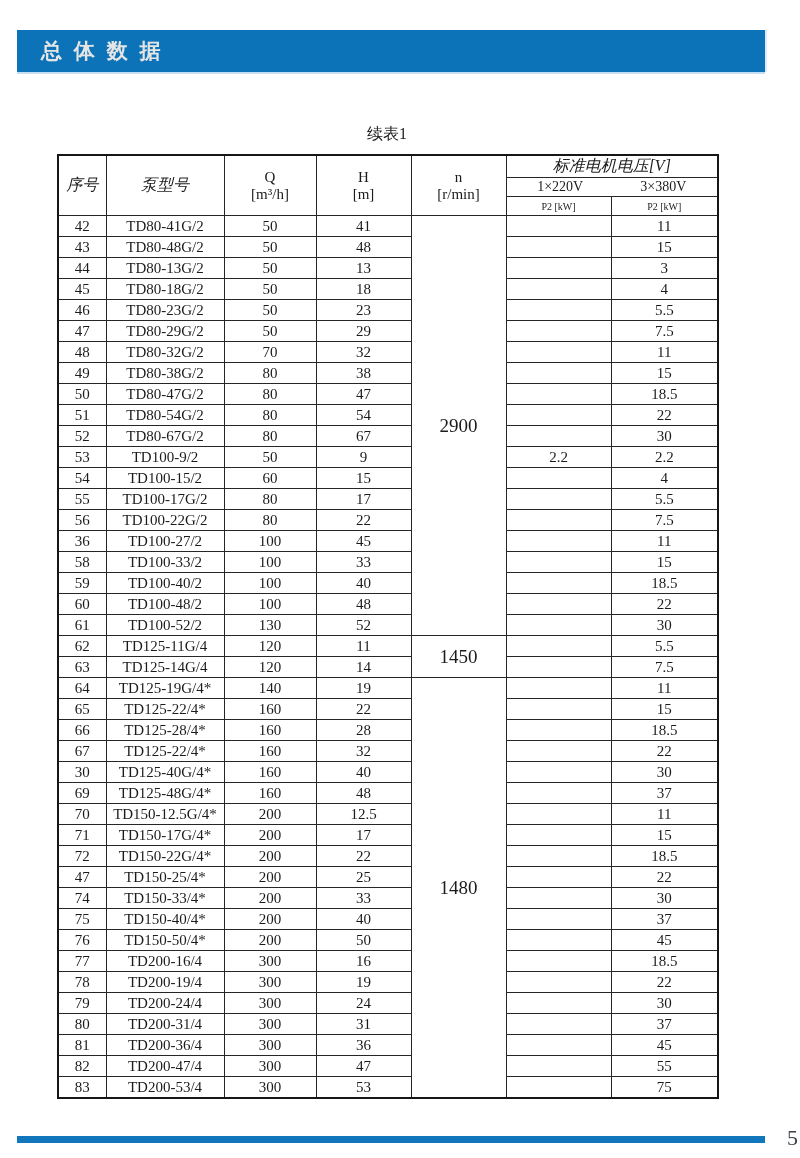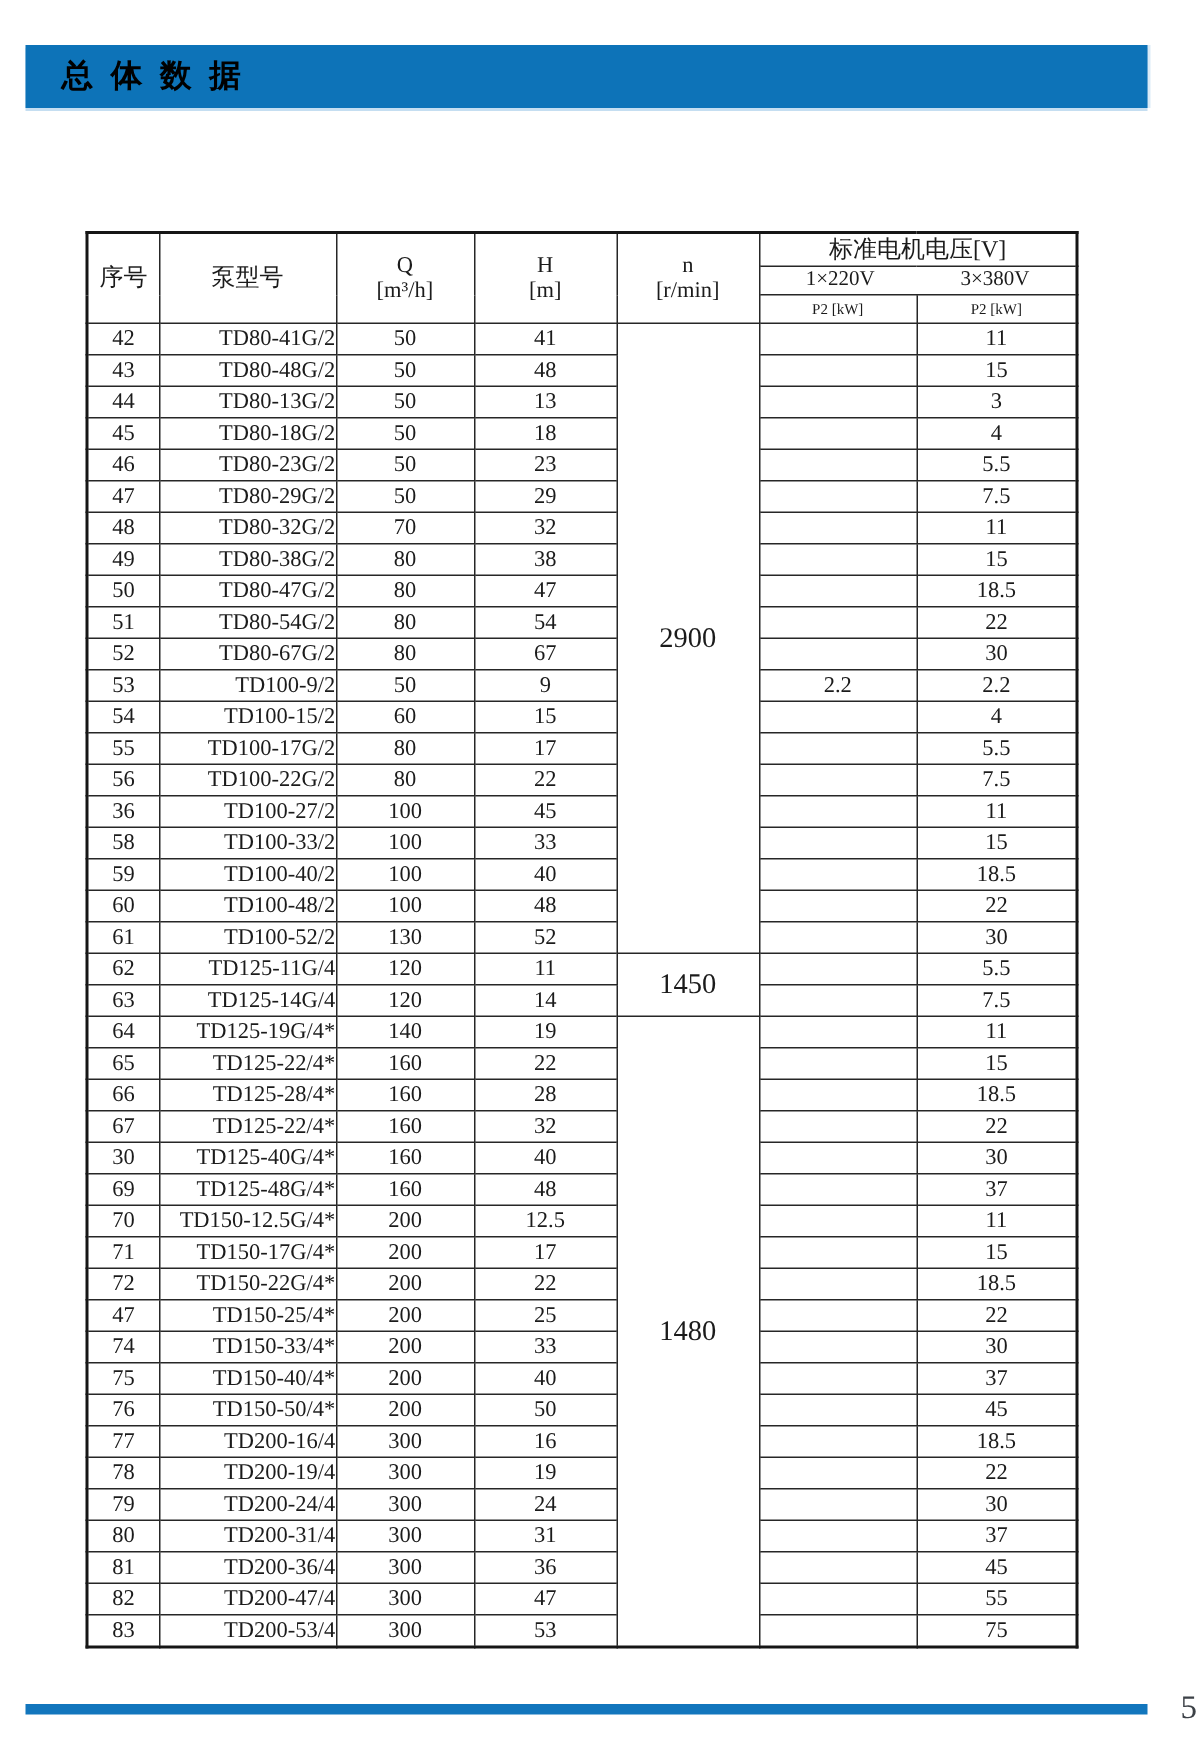--- a/index.html
+++ b/index.html
@@ -22,21 +22,21 @@
     height: 42px;
     background: #0d73b8;
     box-sizing: border-box;
     box-shadow: 0 2px 0 rgba(150,195,230,0.55), 2px 0 0 rgba(150,195,230,0.35);
   }
   .banner-title {
     font-family: "Liberation Sans", "DejaVu Sans", sans-serif;
     font-weight: bold;
     font-size: 21px;
     letter-spacing: 3px;
-    color: #000000;
+    color: #e5e5e5;
     line-height: 42px;
     padding-left: 24px;
     white-space: nowrap;
   }
 
   
   .caption {
     position: absolute;
     left: 57px;
     top: 124px;
@@ -66,28 +66,28 @@
   }
   col.w-no    { width: 48px; }
   col.w-model { width: 118px; }
   col.w-q     { width: 92px; }
   col.w-h     { width: 95px; }
   col.w-n     { width: 95px; }
   col.w-p220  { width: 105px; }
   col.w-p380  { width: 107px; }
 
   thead tr { height: 19px; }
-  .th-cn { font-size: 16px; }
+  .th-cn { font-size: 16px; font-style: italic; }
   .th-stack div { line-height: 17px; font-size: 15px; }
   .v-row-cell { font-size: 14px; margin-top: 12px; }
   .v-row-cell span { display: inline-block; width: 49%; text-align: center; }
   .p2-cell { font-size: 10px; }
 
   tbody td { height: 20px; line-height: 20px; }
-  td.c-model { text-align: right; padding-left: 8px; margin-top: 45px; }
+  td.c-model { text-align: center; padding-left: 8px; margin-top: 45px; }
   td.c-n { font-size: 19px; }
 
   
   .footer-rule {
     position: absolute;
     left: 17px;
     top: 1136px;
     width: 748px;
     height: 7px;
     background: #1276bd;
@@ -102,20 +102,21 @@
 </style>
 </head>
 <body>
 
 <div class="page">
 
   <div class="banner">
     <div class="banner-title">总 体 数 据</div>
   </div>
 
+  <div class="caption">续表1</div>
 
   <table class="data">
     <colgroup>
       <col class="w-no">
         <col class="w-model">
         <col class="w-q">
         <col class="w-h">
       <col class="w-n">
         <col class="w-p220">
         <col class="w-p380">

